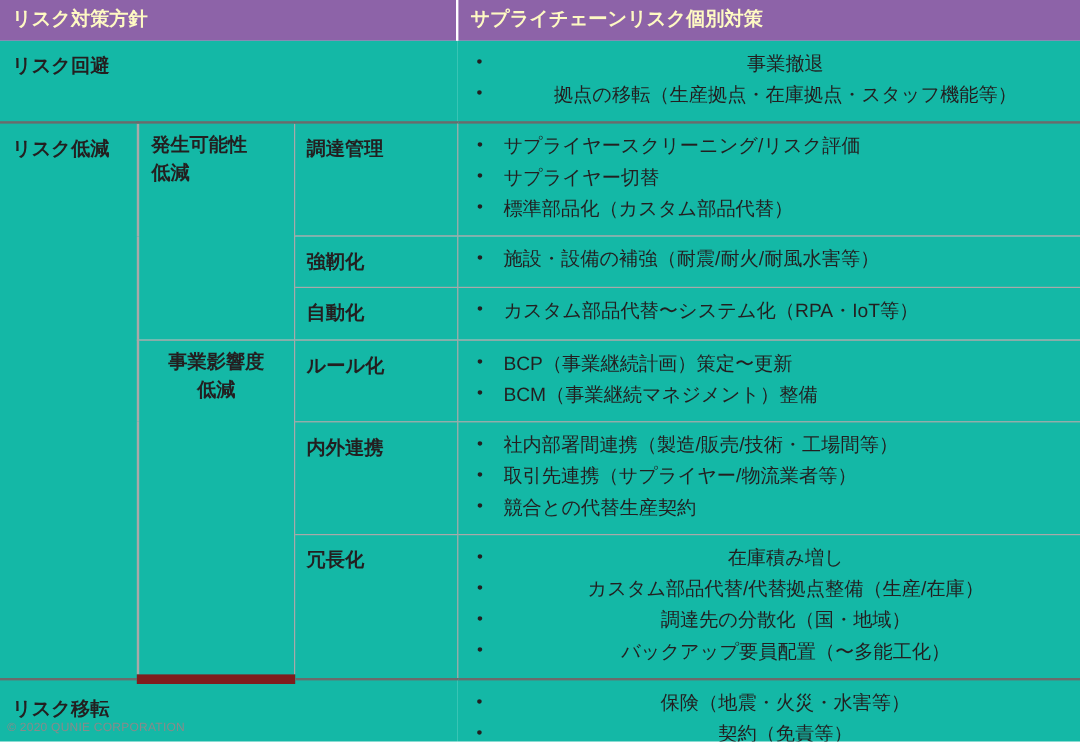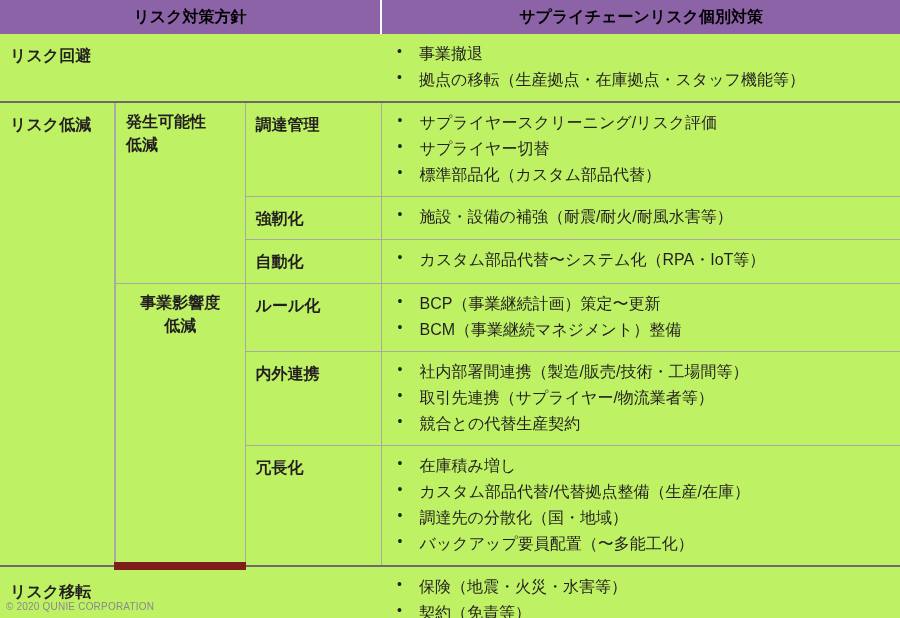--- a/index.html
+++ b/index.html
@@ -25,40 +25,40 @@
     border-collapse: collapse;
     table-layout: fixed;
   }
   table.matrix col.c1 { width: 115px; }
   table.matrix col.c2 { width: 130px; }
   table.matrix col.c3 { width: 136px; }
   table.matrix col.c4 { width: 519px; }
 
   th.head {
     background: #8d63a8;
-    color: #000000;
+    color: #fef9c3;
     font-size: 16px;
     font-weight: bold;
-    text-align: center;
+    text-align: left;
     padding: 7px 10px 8px 10px;
     border: none;
     vertical-align: middle;
     line-height: 1.2;
   }
   th.head.left-head {
     border-right: 2px solid #ffffff;
   }
 
   td {
     vertical-align: top;
     font-size: 16px;
     line-height: 1.45;
     padding: 8px 10px 9px 10px;
     border: none;
-    background: #bef264;
+    background: #14b8a6;
   }
   td.policy {
     font-weight: bold;
     border-bottom: 2px solid #6b6b6b;
     border-right: 2px solid #a9a9a9;
     padding-top: 10px;
   }
   td.policy.no-right { border-right: none; }
   td.lvl2 {
     font-weight: bold;
@@ -71,21 +71,21 @@
     font-weight: bold;
     border-bottom: 1px solid #a9a9a9;
     border-right: 1px solid #a9a9a9;
     padding-top: 10px;
   }
   td.lvl3.thickbottom { border-bottom: 2px solid #6b6b6b; }
   td.measures {
     border-bottom: 1px solid #c8c8c8;
   }
   td.measures.groupend { border-bottom: 1px solid #a9a9a9; }
-  td.measures.thickbottom { border-bottom: 2px solid #6b6b6b; }
+  td.measures.thickbottom { border-bottom: 2px solid #6b6b6b; text-align: center; }
 
   ul.bullets {
     margin: 0;
     padding: 0;
     list-style: none;
   }
   ul.bullets li {
     position: relative;
     padding-left: 28px;
     margin: 0 0 2px 0;

